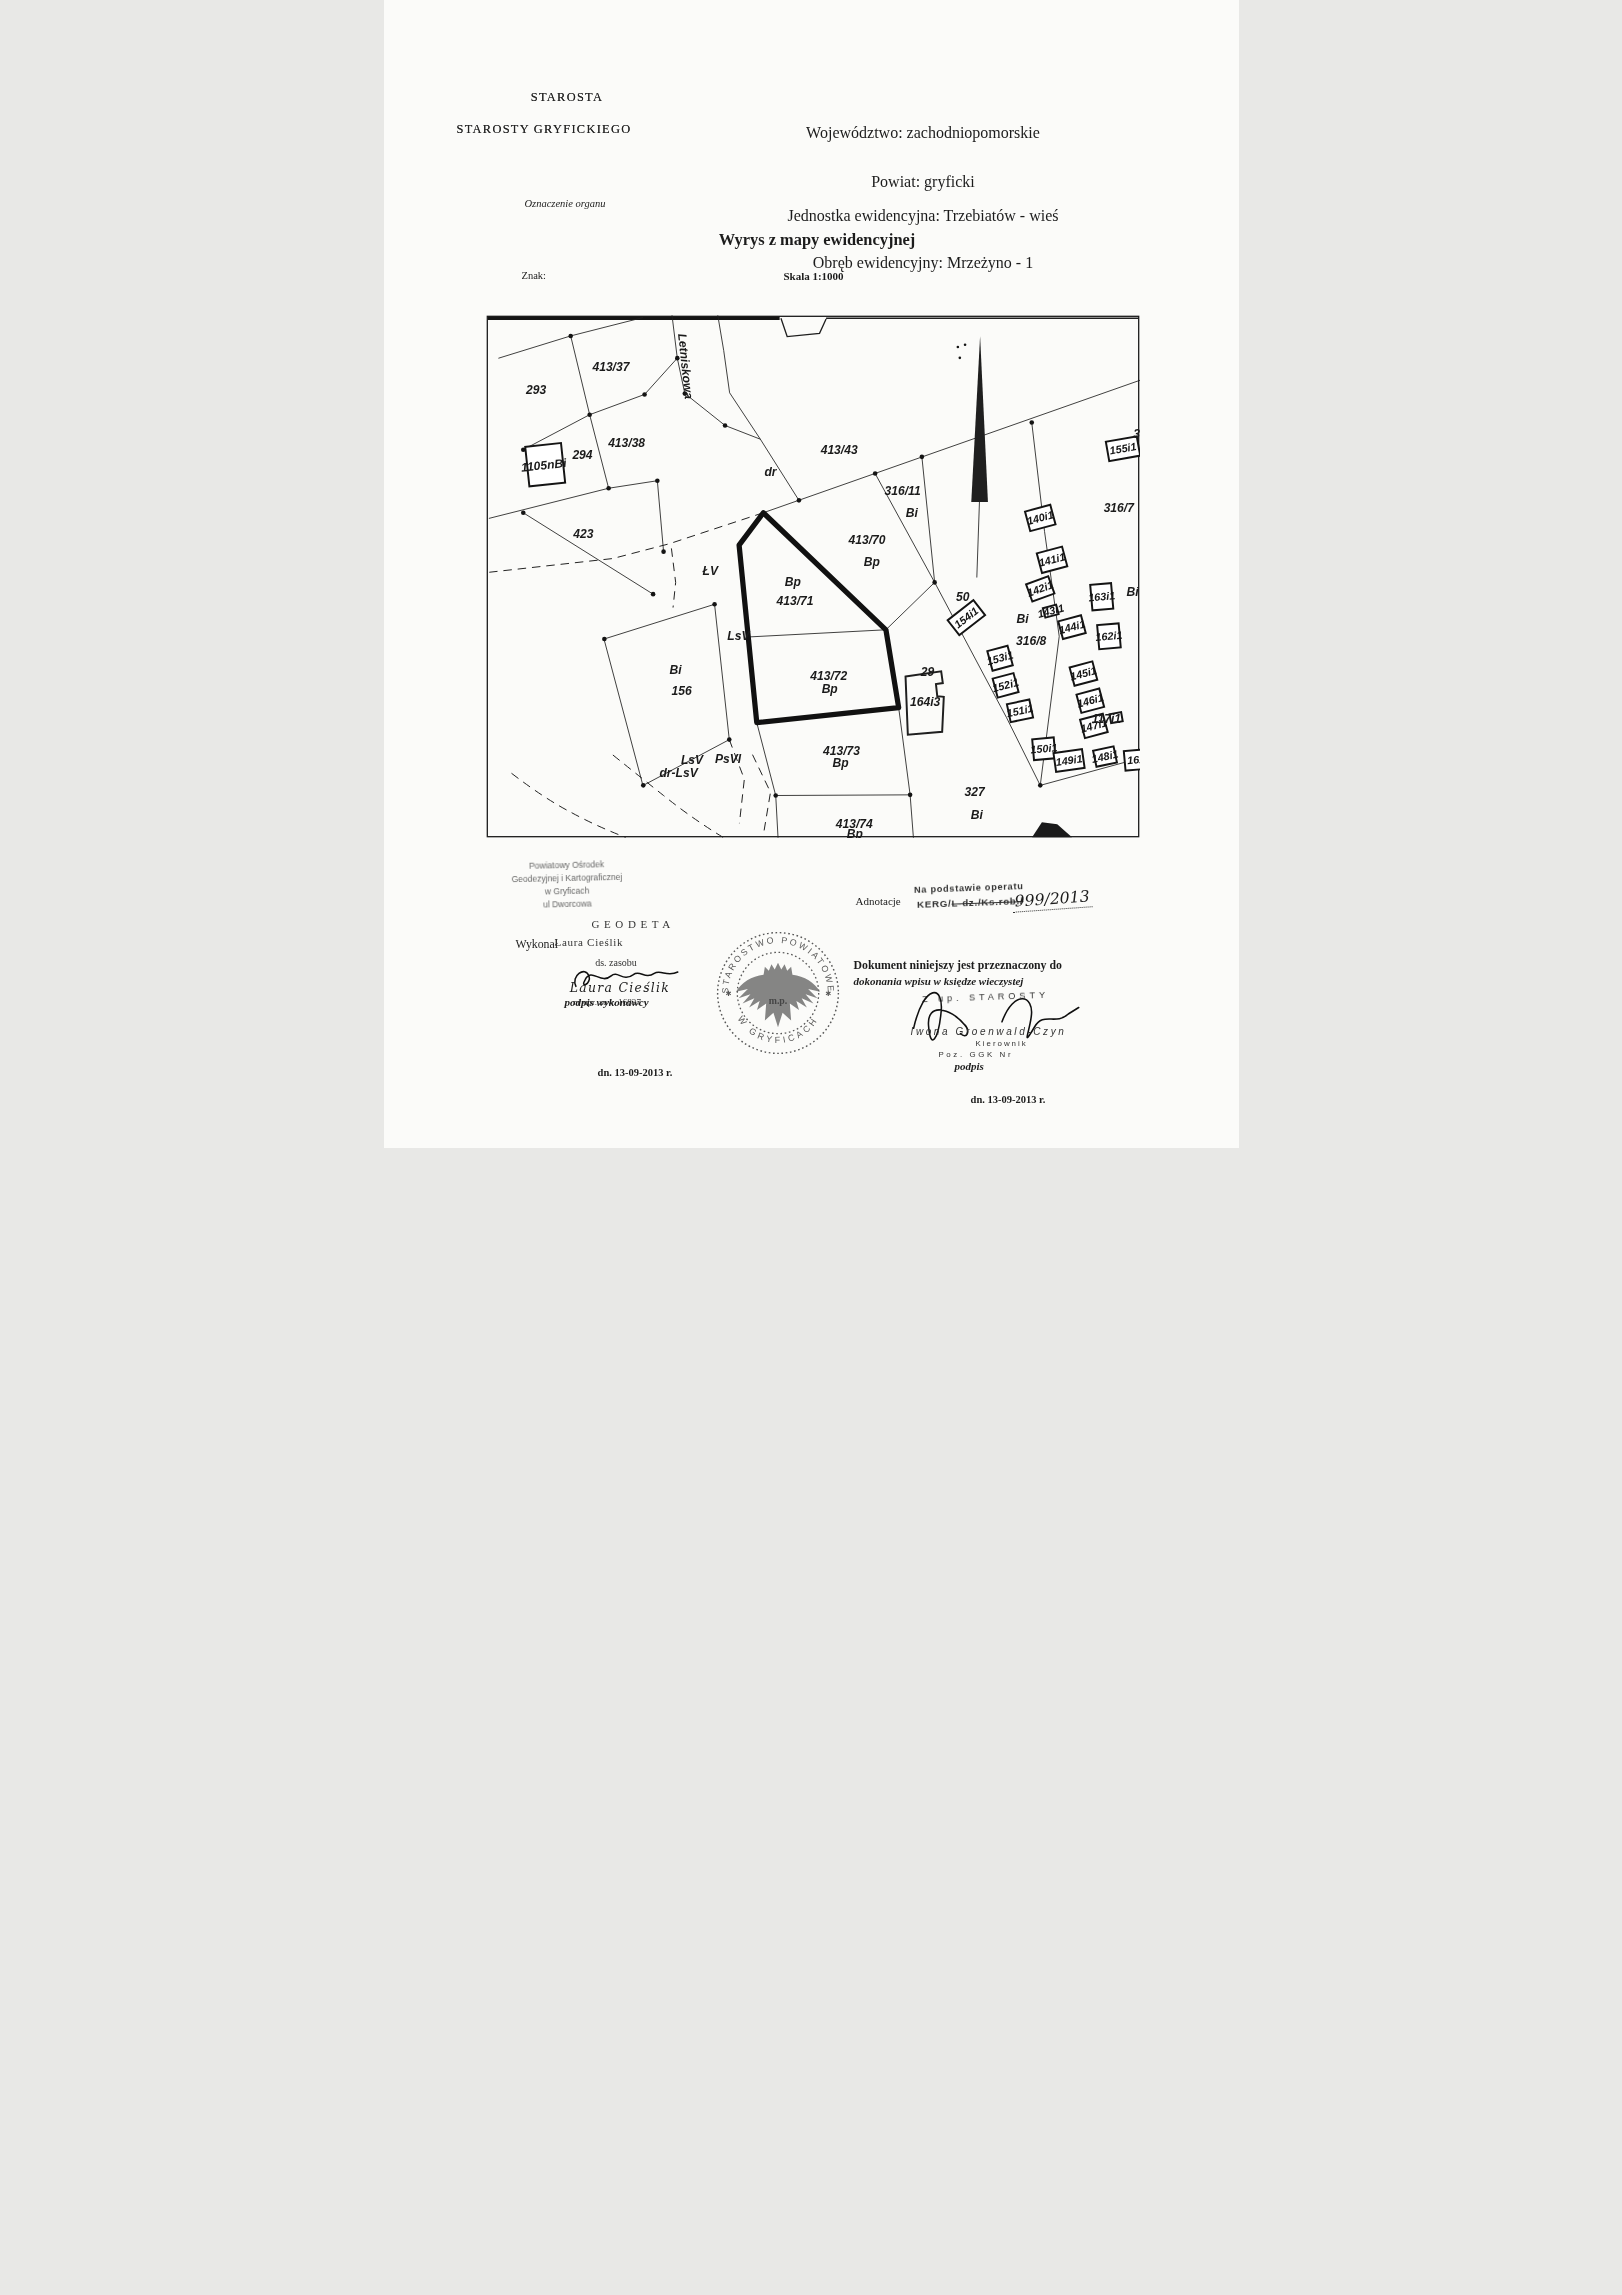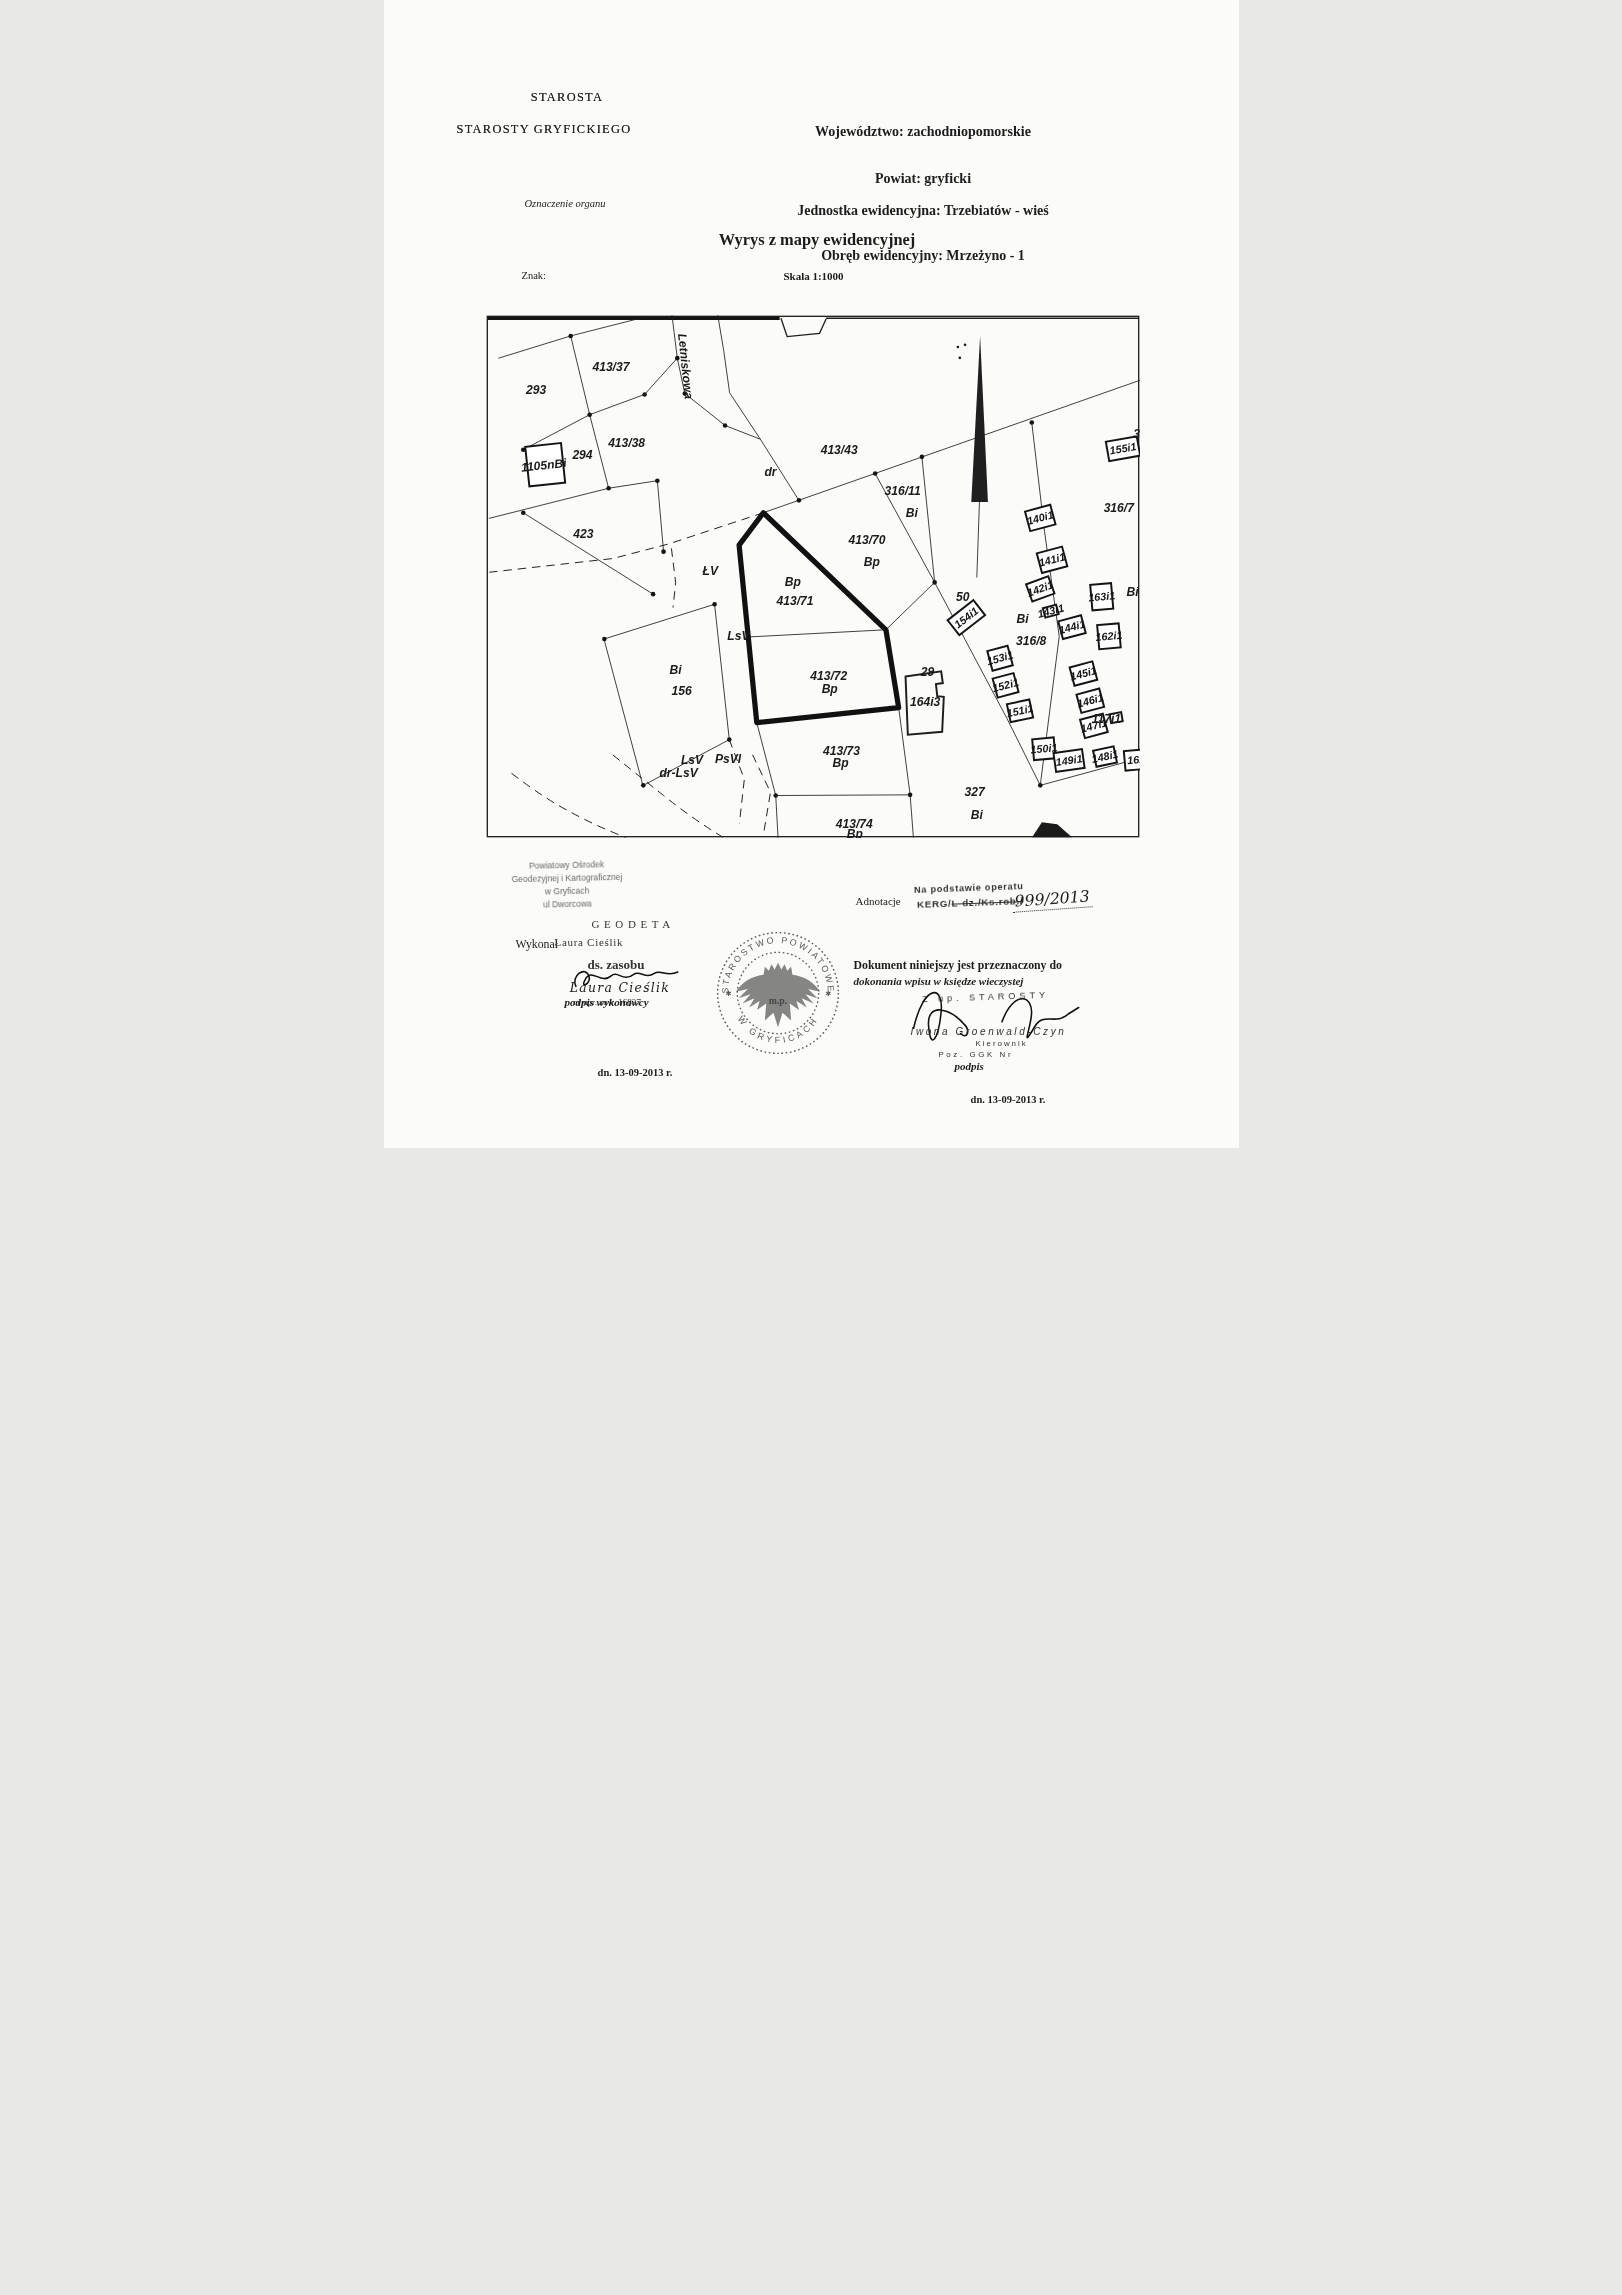--- a/index.html
+++ b/index.html
@@ -6,21 +6,21 @@
   #page{position:relative;width:855px;height:1148px;margin:0 auto;background:#fbfbf9;overflow:hidden;
         font-family:"Liberation Serif",serif;color:#1c1c1c;}
   .abs{position:absolute;}
   .ctr{text-align:center;}
   .serif{font-family:"Liberation Serif",serif;}
   .sans{font-family:"Liberation Sans",sans-serif;}
   .b{font-weight:700;}
   .i{font-style:italic;}
   
   .auth{letter-spacing:1.3px;font-size:12.4px;color:#232323;text-shadow:0 0 0.4px #555;}
-  .regline{font-size:14px;font-weight:700;}
+  .regline{font-size:16px;font-weight:400;}
   
   #map-wrap{left:102px;top:315px;width:654px;height:523px;}
   #map-svg{width:100%;height:100%;display:block;}
   .thin{stroke:#1f1f1f;stroke-width:2.6;fill:none;stroke-linecap:round;}
   .med{stroke:#1f1f1f;stroke-width:4;fill:none;}
   .thick{stroke:#141414;stroke-width:11;fill:none;}
   .boldp{stroke:#111;stroke-width:16;fill:none;stroke-linejoin:round;}
   .dash{stroke:#1f1f1f;stroke-width:3;fill:none;stroke-dasharray:26 18;}
   .dot{fill:#141414;}
   .mlabel{font-family:"Liberation Sans",sans-serif;font-style:italic;font-weight:700;
@@ -277,21 +277,21 @@
   <div class="abs sans b stampink" style="left:530px;top:883px;font-size:9.2px;letter-spacing:0.7px;transform:rotate(-2deg);">Na podstawie operatu</div>
   <div class="abs serif" style="left:472px;top:895px;font-size:11px;">Adnotacje</div>
   <div class="abs sans b stampink" style="left:533px;top:897px;font-size:9.8px;letter-spacing:0.7px;transform:rotate(-2deg);">
     <span>KERG/</span><span class="strike">L-dz./Ks.rob./</span>
   </div>
   <div class="abs handw" style="left:628px;top:889px;font-size:15.7px;transform:rotate(-4deg);border-bottom:1.3px dotted #333;padding:0 2.6px 1.3px;">999/2013</div>
 
   <div class="abs serif" style="left:132px;top:937px;font-size:11.8px;">Wykonał</div>
   <div class="abs serif stampink" style="left:171px;top:936px;font-size:11px;letter-spacing:0.7px;">Laura Cieślik</div>
   <div class="abs serif stampink" style="left:208px;top:918px;font-size:11px;letter-spacing:4.6px;">GEODETA</div>
-  <div class="abs serif stampink ctr" style="left:190px;top:957px;width:85px;font-size:13px;font-weight:bold;">ds. zasobu</div>
+  <div class="abs serif stampink ctr" style="left:190px;top:957px;width:85px;font-size:10px;">ds. zasobu</div>
   <svg class="abs sig" style="left:188px;top:968px;" width="111" height="25" viewBox="0 0 170 38">
     <path d="M6,28 C-2,12 20,-4 26,12 C30,24 12,32 20,18 C30,-2 44,26 60,12 C70,3 78,22 94,10 C104,2 112,18 126,8 C136,2 146,14 162,6"></path>
   </svg>
   <div class="abs handw ctr" style="left:181px;top:980px;width:111px;font-size:12.4px;letter-spacing:1.3px;">Laura Cieślik</div>
   <div class="abs serif stampink ctr" style="left:168px;top:997px;width:111px;font-size:9.2px;">nr upr. zaw. 16837</div>
   <div class="abs i b serif ctr" style="left:164px;top:996px;width:118px;font-size:11px;">podpis wykonawcy</div>
   <div class="abs b serif ctr" style="left:196px;top:1067px;width:111px;font-size:10.5px;">dn. 13-09-2013 r.</div>
 
   <svg class="abs" style="left:331px;top:930px;" width="126" height="126" viewBox="-96 -96 192 192">
     <g opacity="0.85">

